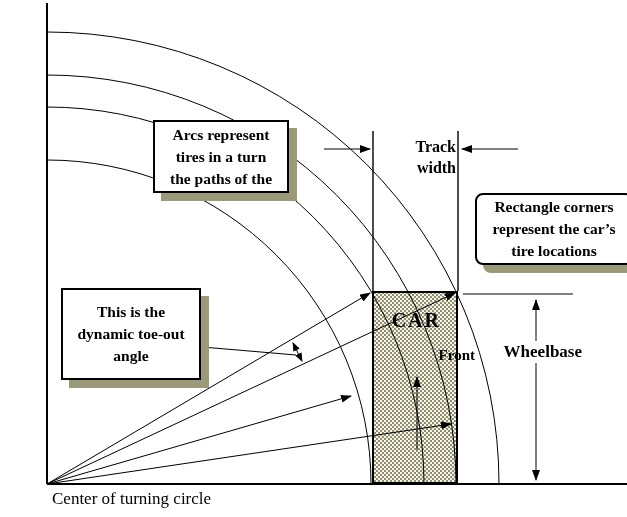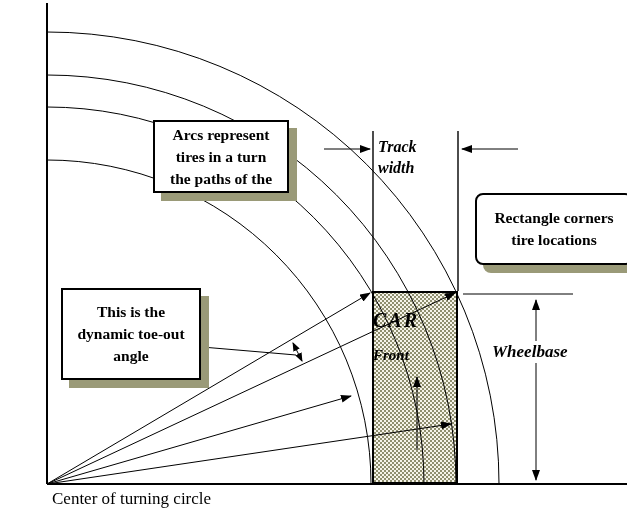--- a/index.html
+++ b/index.html
@@ -38,28 +38,27 @@
     text-align:center;
     font-weight:bold;
     font-size:15.5px;line-height:22px;
     box-sizing:border-box;
     z-index:3;
   }
   .note-line{white-space:nowrap;}
 
   .plain-label{
     position:absolute;
-    text-align:left;
+    text-align:right;
     font-weight:bold;
     z-index:2;
-    font-style:italic;
   }
   .label-track{left:352px;top:136px;width:78px;font-size:16px;line-height:21px;}
   .label-wheelbase{left:466px;top:341px;width:90px;font-size:17px;background:var(--background);padding:1px 0;}
-  .label-car{left:347px;top:309px;width:84px;font-size:20px;letter-spacing:2px;}
+  .label-car{left:347px;top:309px;width:68px;font-size:20px;letter-spacing:2px;}
   .label-front{left:347px;top:347px;width:102px;font-size:15px;}
   .label-center{
     position:absolute;left:26px;top:489px;
     font-size:17px;font-weight:normal;z-index:2;white-space:nowrap;
   }
   .box-arcs{left:127px;top:120px;width:136px;height:73px;}
   .box-toeout{left:35px;top:288px;width:140px;height:92px;}
   .box-corners{left:449px;top:193px;width:158px;height:72px;border-radius:8px;}
 </style>
 </head>
@@ -119,20 +118,21 @@
   </div>
 
   <div class="note-box box-toeout">
     <span class="note-line">This is the</span>
     <span class="note-line">dynamic toe-out</span>
     <span class="note-line">angle</span>
   </div>
 
   <div class="note-box box-corners">
     <span class="note-line">Rectangle corners</span>
+    <span class="note-line">represent the car’s</span>
     <span class="note-line">tire locations</span>
   </div>
 
   <div class="plain-label label-track">
     <div>Track</div>
     <div>width</div>
   </div>
 
   <div class="plain-label label-wheelbase">Wheelbase</div>
 

